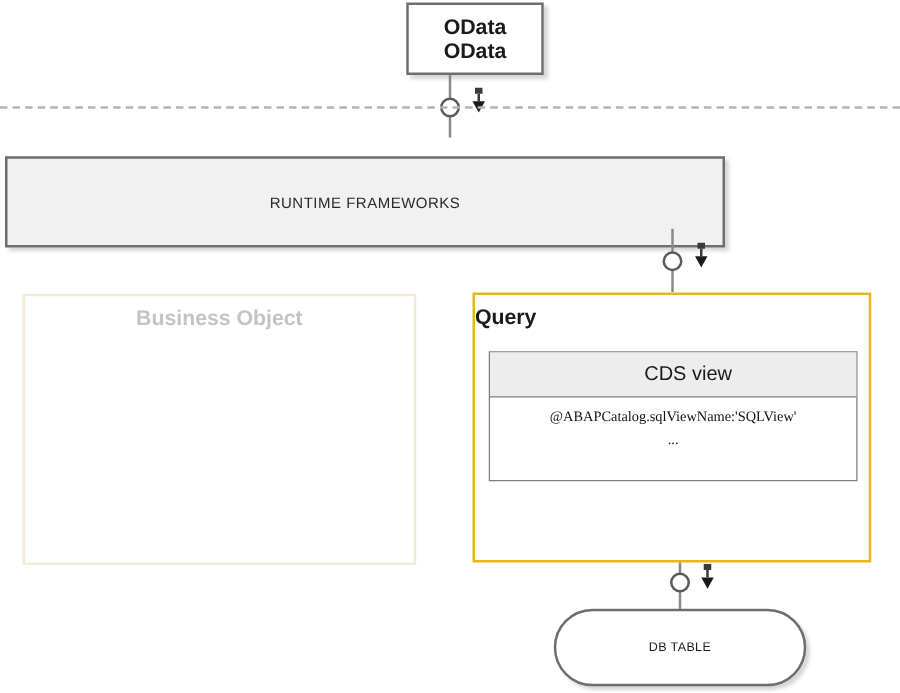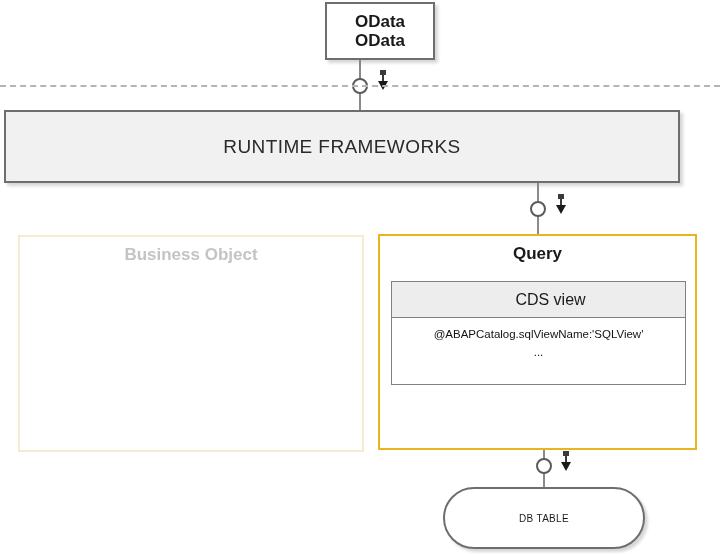--- a/index.html
+++ b/index.html
@@ -48,36 +48,36 @@
     left: 0px;
     top: 85px;
     width: 720px;
     height: 0px;
     border-top: 2px dashed #b4b4b4;
   }
 
   
   #runtime-frameworks {
     left: 4px;
-    top: 110px;
-    width: 676px;
+    top: 125px;
+    width: 576px;
     height: 73px;
     border: 2px solid #6e6e6e;
     background: #f1f1f1;
     box-shadow: 3px 3px 3px rgba(0,0,0,0.16);
-    font-size: 19px;
+    font-size: 12px;
     letter-spacing: 0.4px;
     color: #2a2a2a;
   }
 
   
   #business-object {
     left: 18px;
     top: 235px;
-    width: 346px;
+    width: 315px;
     height: 217px;
     border: 2px solid #f3ebd2;
     background: #ffffff;
     align-items: flex-start;
     justify-content: center;
     padding-top: 8px;
   }
   #business-object .node-title {
     font-size: 17px;
     font-weight: bold;
@@ -90,21 +90,21 @@
     top: 234px;
     width: 319px;
     height: 216px;
     border: 2px solid #e8b51e;
     background: #ffffff;
     display: block;
     padding: 0;
   }
   #query .node-title {
     display: block;
-    text-align: center;
+    text-align: left;
     font-size: 17px;
     font-weight: bold;
     color: #1a1a1a;
     margin-top: 8px;
   }
 
   
   #cds-view {
     position: absolute;
     left: 11px;
@@ -123,21 +123,21 @@
     border-bottom: 1px solid #808080;
     font-size: 16px;
     color: #1a1a1a;
     padding-left: 24px;
   }
   #cds-view-body {
     padding: 8px 6px 10px 6px;
     min-height: 48px;
   }
   .code-line {
-    font-family: Liberation Sans, sans-serif;
+    font-family: Liberation Serif, serif;
     font-size: 11.5px;
     color: #121212;
     white-space: pre;
     line-height: 1.55;
     letter-spacing: 0px;
   }
 
   
   #db-table {
     left: 443px;

